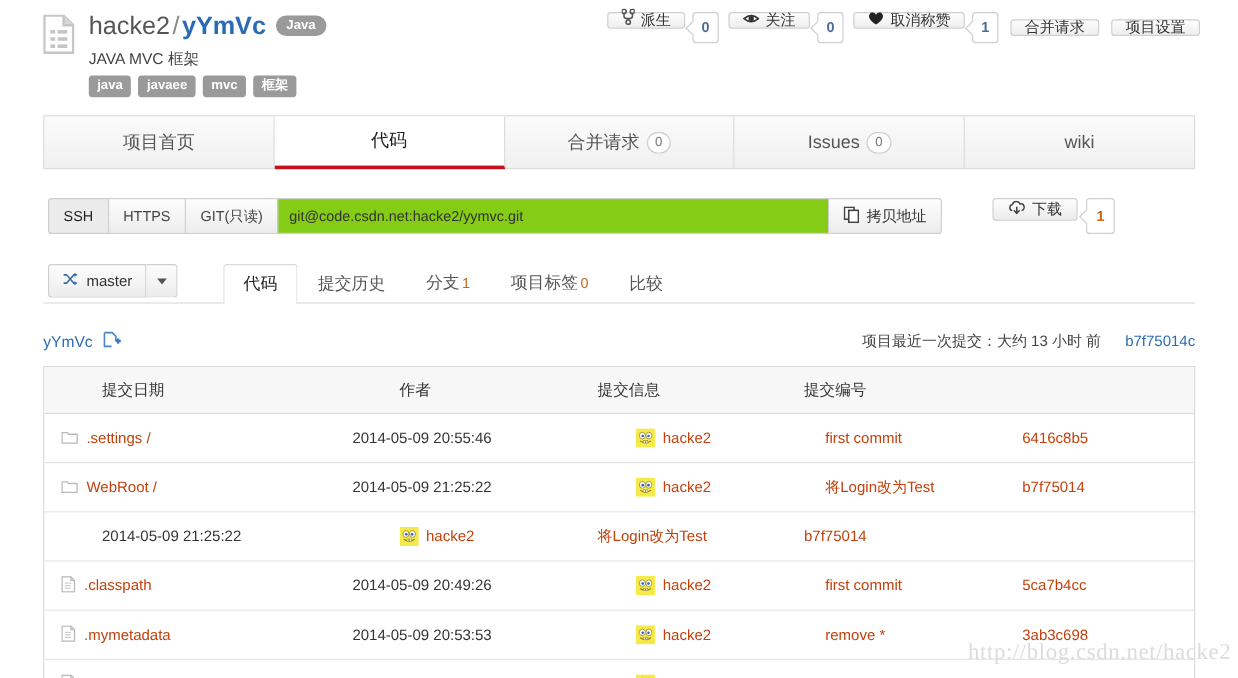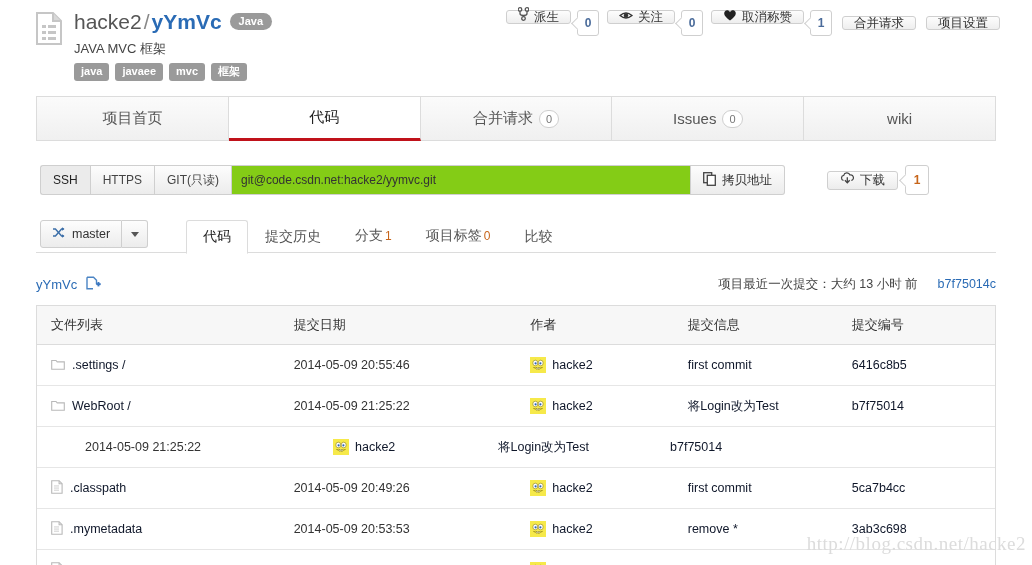--- a/index.html
+++ b/index.html
@@ -221,21 +221,21 @@
     font-size: 12.5px;
     color: #333;
     padding: 0 12px;
     display: flex;
     align-items: center;
     gap: 6px;
     box-sizing: border-box;
   }
   .download-wrap {
     display: flex;
-    align-items: center;
+    align-items: flex-start;
     margin-left: 42px;
   }
   .download-btn {
     background: linear-gradient(to bottom,#fdfdfd 0%,#ececec 100%);
     border: 1px solid #cfcfcf;
     border-radius: 3px;
     font-size: 12.5px;
     color: #333;
     padding: 0 12px;
     display: flex;
@@ -387,21 +387,21 @@
     align-items: center;
     height: 40px;
     border-bottom: 1px solid #e6e6e6;
     font-size: 12.5px;
   }
   .c-name { width: 218px; padding-left: 14px; display: flex; align-items: center; gap: 7px; box-sizing: border-box; }
   .c-date { width: 248px; box-sizing: border-box; margin-left: 48px; }
   .c-author { width: 165px; display: flex; align-items: center; gap: 6px; box-sizing: border-box; }
   .c-msg { width: 172px; box-sizing: border-box; }
   .c-sha { width: 150px; box-sizing: border-box; }
-  .link { color: #0f172a; }
+  .link { color: #c2410c; }
   .date-txt { color: #333; }
 
   .avatar {
     width: 16px; height: 16px;
     flex: none;
     border-radius: 1px;
   }
 
   
   .watermark {
@@ -594,21 +594,20 @@
       </svg>
     </span>
     <span class="last-commit">
       <span>项目最近一次提交：大约 13 小时 前</span>
       <span class="sha">b7f75014c</span>
     </span>
   </div>
 
   <div class="file-table">
     <div class="ft-head">
-      <div class="c-name">文件列表</div>
       <div class="c-date">提交日期</div>
       <div class="c-author">作者</div>
       <div class="c-msg">提交信息</div>
       <div class="c-sha">提交编号</div>
     </div>
 
     <div class="ft-row">
       <div class="c-name">
         <span>
           <svg width="14" height="12" viewBox="0 0 14 12">

